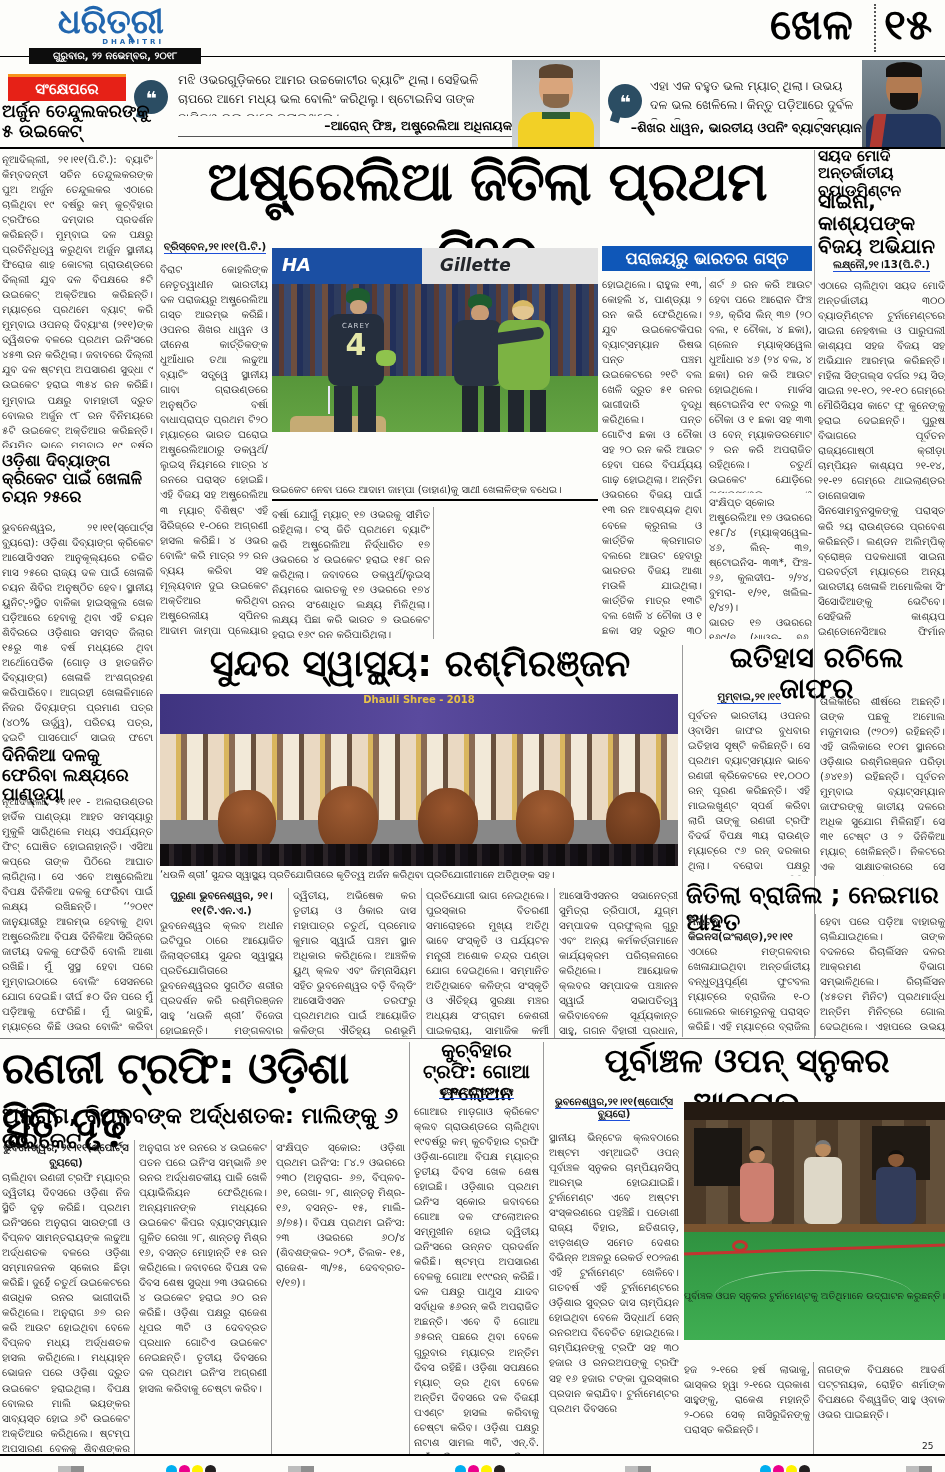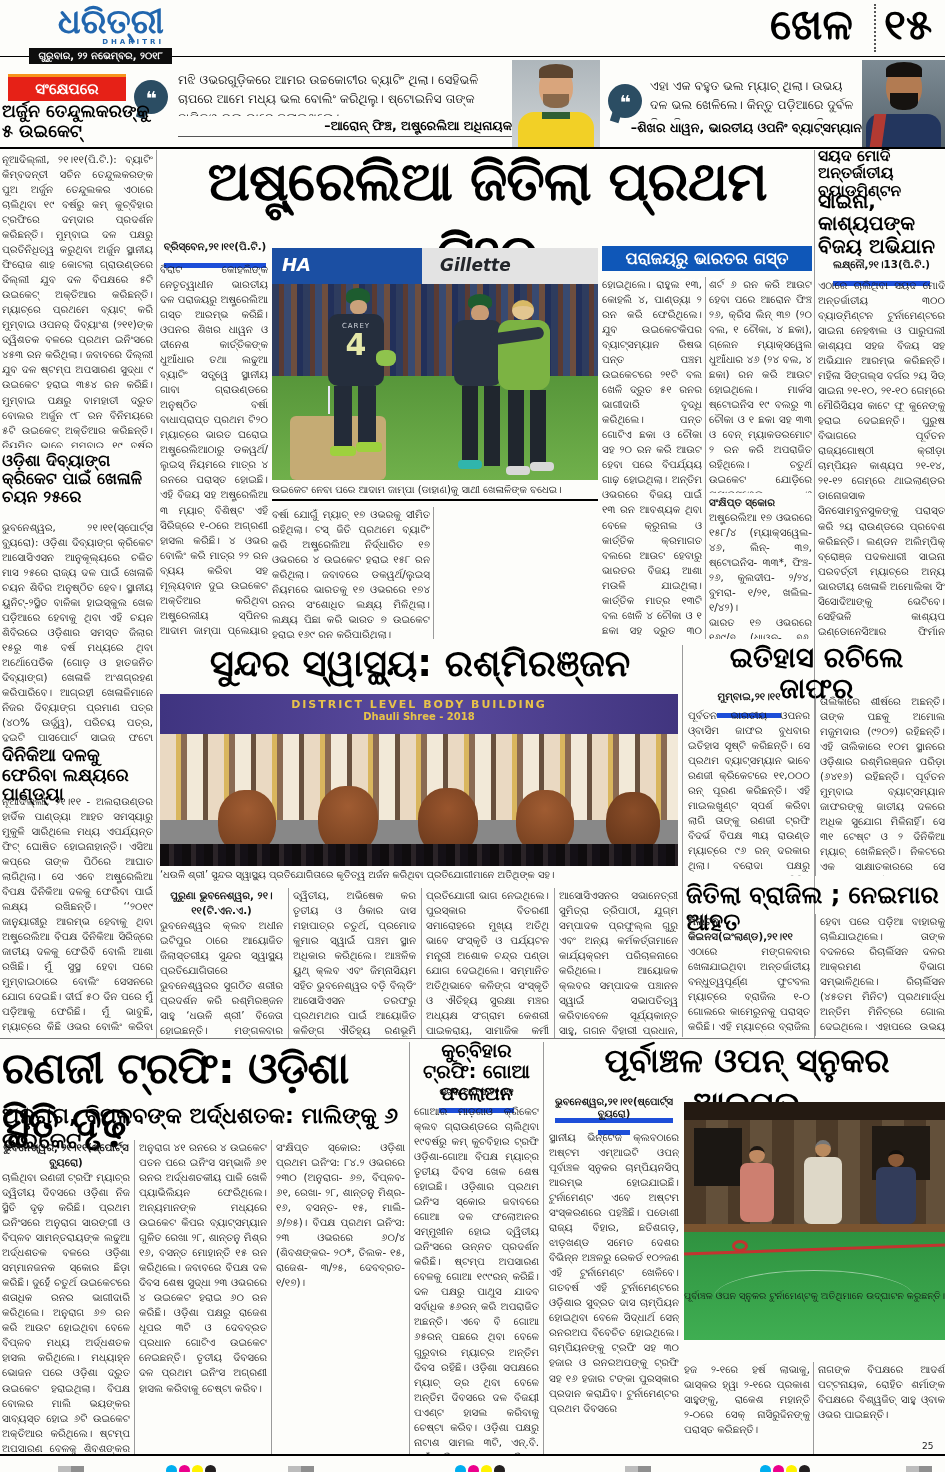--- a/index.html
+++ b/index.html
@@ -4,48 +4,48 @@
 <style>
   *{box-sizing:border-box;margin:0;padding:0}
   html,body{background:#e8e8e4}
   #page{position:relative;width:945px;height:1472px;background:#fdfdfa;margin:0 auto;
         font-family:"DejaVu Sans","Liberation Sans",sans-serif;color:#131313;overflow:hidden}
   .abs{position:absolute}
   .col{position:absolute;overflow:hidden;text-align:justify;font-size:10.3px;line-height:1.46;color:#161616}
   .col .dl-inline{font-weight:bold}
   .head{position:absolute;font-weight:800;color:#000;line-height:1.12}
   .dl{position:absolute;font-weight:bold;font-size:10.3px;text-align:center}
-  .dl span{border-bottom:5px solid #1d4ed8;padding-bottom:11px}
+  .dl span{border-bottom:1px solid #1d4ed8;padding-bottom:1px}
   .vr{position:absolute;width:1px;background:#9a9a9a}
   .hrline{position:absolute;background:#000}
   .caption{position:absolute;font-size:10px;font-weight:normal;overflow:hidden;line-height:1.3}
   .photo{position:absolute;overflow:hidden;background:#888}
   .dot{width:11px;height:11px;border-radius:50%;display:inline-block;margin-right:2px}
   .graypair{position:absolute;top:1461px;height:10px;width:26px}
   .graypair i{display:inline-block;width:13px;height:10px}
   .cmyk{position:absolute;top:1461px;height:11px}
   .qicon{position:absolute;width:34px;height:34px;border-radius:50%;background:#2b4d63;color:#fff;
          font-size:19px;font-weight:bold;text-align:center;line-height:36px}
   .qicon:after{content:"";position:absolute;left:3px;bottom:-4px;width:9px;height:9px;background:#2b4d63;
          transform:rotate(18deg)}
   .qtext{position:absolute;font-size:12.4px;line-height:1.55;color:#101010;overflow:hidden}
   .qattr{position:absolute;font-size:12.6px;font-weight:bold;text-align:right;color:#000}
-  .scorehead{font-weight:bold}
+  .scorehead{font-weight:normal}
 </style>
 </head>
 <body>
 
 <div id="page">
 
   <div class="abs" style="left:44px;top:4px;width:120px;text-align:right">
     <div style="font-size:34px;font-weight:800;color:#2166ae;line-height:1">ଧରିତ୍ରୀ</div>
     <div style="font-size:7px;font-weight:bold;letter-spacing:3px;color:#2166ae">DHARITRI</div>
   </div>
   <div class="hrline" style="left:0;top:56px;width:945px;height:1px"></div>
-  <div class="abs" style="left:29px;top:48px;width:143px;height:16px;background:#0d0d0d;color:#fff;font-size:10px;font-weight:bold;text-align:center;line-height:16px">ଗୁରୁବାର, ୨୨ ନଭେମ୍ବର, ୨୦୧୮</div>
+  <div class="abs" style="left:29px;top:48px;width:172px;height:16px;background:#0d0d0d;color:#fff;font-size:10px;font-weight:bold;text-align:center;line-height:16px">ଗୁରୁବାର, ୨୨ ନଭେମ୍ବର, ୨୦୧୮</div>
   <div class="abs" style="left:770px;top:0;font-size:42px;font-weight:800;color:#000">ଖେଳ</div>
   <div class="abs" style="left:874px;top:4px;height:48px;border-left:2px dotted #555"></div>
   <div class="abs" style="left:884px;top:0;font-size:42px;font-weight:800;color:#000">୧୫</div>
 
   <div class="abs" style="left:8px;top:74px;width:118px;height:27px;background:#e62117;border-top:3px solid #f7941d;color:#fff;font-size:15px;font-weight:800;text-align:center;line-height:24px">ସଂକ୍ଷେପରେ</div>
 
   <div class="qicon" style="left:134px;top:80px">❝</div>
   <div class="qtext" style="left:178px;top:70px;width:334px;height:46px">ମଝି ଓଭରଗୁଡ଼ିକରେ ଆମର ଉଚ୍ଚକୋଟୀର ବ୍ୟାଟିଂ ଥିଲା। ସେହିଭଳି ଚାପରେ ଆମେ ମଧ୍ୟ ଭଲ ବୋଲିଂ କରିଥିଲୁ। ଷ୍ଟୋଇନିସ ତାଙ୍କ ଦାୟିତ୍ୱ ଭଲ ଭାବେ ତୁଲାଇଥିଲେ।</div>
   <div class="qattr" style="left:178px;top:118px;width:334px">–ଆରୋନ୍ ଫିଞ୍ଚ, ଅଷ୍ଟ୍ରେଲିଆ ଅଧିନାୟକ</div>
   <div class="hrline" style="left:178px;top:136px;width:420px;height:1px;background:#555"></div>
@@ -80,21 +80,21 @@
 
   <div class="head" style="left:2px;top:746px;width:152px;font-size:17.5px">ଦିନିକିଆ ଦଳକୁ ଫେରିବା ଲକ୍ଷ୍ୟରେ ପାଣ୍ଡ୍ୟା</div>
   <div class="col" style="left:2px;top:794px;width:151px;height:242px">ନୂଆଦିଲ୍ଲୀ, ୨୧।୧୧ - ଅଲରାଉଣ୍ଡର ହାର୍ଦିକ ପାଣ୍ଡ୍ୟା ଆହତ ସମସ୍ୟାରୁ ମୁକୁଳି ସାରିଥିଲେ ମଧ୍ୟ ଏପର୍ଯ୍ୟନ୍ତ ଫିଟ୍ ଘୋଷିତ ହୋଇନାହାନ୍ତି। ଏସିଆ କପ୍‌ରେ ତାଙ୍କ ପିଠିରେ ଆଘାତ ଲାଗିଥିଲା। ସେ ଏବେ ଅଷ୍ଟ୍ରେଲିଆ ବିପକ୍ଷ ଦିନିକିଆ ଦଳକୁ ଫେରିବା ପାଇଁ ଲକ୍ଷ୍ୟ ରଖିଛନ୍ତି। ‘‘୨୦୧୯ ଜାନୁୟାରୀରୁ ଆରମ୍ଭ ହେବାକୁ ଥିବା ଅଷ୍ଟ୍ରେଲିଆ ବିପକ୍ଷ ଦିନିକିଆ ସିରିଜ୍‌ରେ ଜାତୀୟ ଦଳକୁ ଫେରିବି ବୋଲି ଆଶା ରଖିଛି। ମୁଁ ସୁସ୍ଥ ହେବା ପରେ ମୁମ୍ବାଇଠାରେ ବୋଲିଂ ସେସନରେ ଯୋଗ ଦେଇଛି। ଦୀର୍ଘ ୫୦ ଦିନ ପରେ ମୁଁ ପଡ଼ିଆକୁ ଫେରିଛି। ମୁଁ ଭାବୁଛି, ମ୍ୟାଚ୍‌ରେ କିଛି ଓଭର ବୋଲିଂ କରିବା ପରେ ଉଚିତ ପ୍ରଦର୍ଶନ କରିପାରିବି’’ ବୋଲି ମଙ୍ଗଳବାର ଏକ ଉତ୍ସବରେ ଯୋଗଦେବା ପରେ ସେ କହିଛନ୍ତି।</div>
 
   <div class="vr" style="left:156px;top:150px;height:888px"></div>
 
   <div class="head" style="left:162px;top:146px;width:650px;font-size:54px;letter-spacing:-1px;text-align:center;line-height:1.35">ଅଷ୍ଟ୍ରେଲିଆ ଜିତିଲା ପ୍ରଥମ ଟି୨୦</div>
   <div class="dl" style="left:160px;top:240px;width:110px"><span>ବ୍ରିସ୍ବେନ,୨୧।୧୧(ପି.ଟି.)</span></div>
   <div class="col" style="left:160px;top:262px;width:108px;height:378px">ବିରାଟ କୋହଲିଙ୍କ ନେତୃତ୍ୱାଧୀନ ଭାରତୀୟ ଦଳ ପରାଜୟରୁ ଅଷ୍ଟ୍ରେଲିଆ ଗସ୍ତ ଆରମ୍ଭ କରିଛି। ଓପନର ଶିଖର ଧାୱନ ଓ ଦୀନେଶ କାର୍ତ୍ତିକଙ୍କ ଧୁଆଁଧାର ତଥା ଲଢୁଆ ବ୍ୟାଟିଂ ସତ୍ତ୍ୱେ ସ୍ଥାନୀୟ ଗାବା ଗ୍ରାଉଣ୍ଡରେ ଅନୁଷ୍ଠିତ ବର୍ଷା ବାଧାପ୍ରାପ୍ତ ପ୍ରଥମ ଟି୨୦ ମ୍ୟାଚ୍‌ରେ ଭାରତ ଘରୋଇ ଅଷ୍ଟ୍ରେଲିଆଠାରୁ ଡକୱର୍ଥ/ଲୁଇସ୍ ନିୟମରେ ମାତ୍ର ୪ ରନରେ ପରାସ୍ତ ହୋଇଛି। ଏହି ବିଜୟ ସହ ଅଷ୍ଟ୍ରେଲିଆ ୩ ମ୍ୟାଚ୍ ବିଶିଷ୍ଟ ଏହି ସିରିଜ୍‌ରେ ୧-୦ରେ ଅଗ୍ରଣୀ ହାସଲ କରିଛି। ୪ ଓଭର ବୋଲିଂ କରି ମାତ୍ର ୨୨ ରନ ବ୍ୟୟ କରିବା ସହ ମୂଲ୍ୟବାନ ଦୁଇ ଉଇକେଟ ଅକ୍ତିଆର କରିଥିବା ଅଷ୍ଟ୍ରେଲୀୟ ସ୍ପିନର ଆଦାମ ଜାମ୍ପା ପ୍ଲେୟାର ଅଫ୍ ଦି ମ୍ୟାଚ୍ ବିବେଚିତ ହୋଇଛନ୍ତି। ଦ୍ୱିତୀୟ ଟି୨୦ ମ୍ୟାଚ୍ ଶୁକ୍ରବାର ଖେଳାଯିବ।</div>
 
-  <div class="photo" style="left:272px;top:248px;width:326px;height:232px">
+  <div class="photo" style="left:272px;top:248px;width:326px;height:184px">
     <div class="abs" style="left:0;top:0;width:150px;height:36px;background:#1b4fa3;color:#fff;font-weight:800;font-size:18px;font-style:italic;padding:6px 0 0 10px">HA</div>
     <div class="abs" style="left:150px;top:0;width:176px;height:36px;background:#e3e3e3;color:#23262b;font-weight:800;font-size:17px;font-style:italic;padding:7px 0 0 18px">Gillette</div>
     <div class="abs" style="left:0;top:36px;width:326px;height:94px;background:repeating-linear-gradient(90deg,#2e3c5e 0 7px,#5a3b33 7px 12px,#384a71 12px 19px,#6e4e3e 19px 25px,#22305a 25px 31px)"></div>
     <div class="abs" style="left:0;top:128px;width:326px;height:104px;background:linear-gradient(#57963a,#70b04b)"></div>
     <div class="abs" style="left:18px;top:168px;width:96px;height:64px;background:#c5ab74;border-radius:6px"></div>
     <div class="abs" style="left:56px;top:138px;width:2px;height:28px;background:#e8e8f4"></div>
     <div class="abs" style="left:62px;top:138px;width:2px;height:28px;background:#e8e8f4"></div>
     <div class="abs" style="left:68px;top:138px;width:2px;height:28px;background:#e8e8f4"></div>
 
     <div class="abs" style="left:40px;top:40px;width:86px;height:190px">
@@ -145,21 +145,20 @@
   <div class="vr" style="left:814px;top:150px;height:888px"></div>
 
   <div class="head" style="left:818px;top:190px;width:127px;font-size:20px">ସାଇନା, କାଶ୍ୟପଙ୍କ ବିଜୟ ଅଭିଯାନ</div>
   <div class="head" style="left:818px;top:148px;width:127px;font-size:15.5px;font-weight:bold">ସୟଦ ମୋଦି ଅନ୍ତର୍ଜାତୀୟ ବ୍ୟାଡ୍‌ମିଣ୍ଟନ</div>
   <div class="dl" style="left:818px;top:258px;width:127px"><span>ଲକ୍ଷ୍ନୌ,୨୧।13(ପି.ଟି.)</span></div>
   <div class="col" style="left:818px;top:278px;width:127px;height:360px">ଏଠାରେ ଚାଲିଥିବା ସୟଦ ମୋଦି ଅନ୍ତର୍ଜାତୀୟ ୩୦୦ ବ୍ୟାଡ୍‌ମିଣ୍ଟନ ଟୁର୍ନାମେଣ୍ଟରେ ସାଇନା ନେହଵାଲ ଓ ପାରୁପଲୀ କାଶ୍ୟପ ସହଜ ବିଜୟ ସହ ଅଭିଯାନ ଆରମ୍ଭ କରିଛନ୍ତି। ମହିଳା ସିଙ୍ଗଲ୍ସ ବର୍ଗର ୨ୟ ସିଡ୍ ସାଇନା ୨୧-୧୦, ୨୧-୧୦ ଗେମ୍‌ରେ ମୌରିସିୟସ କାଟେ ଫୂ କୁନେଙ୍କୁ ହରାଇ ଦେଇଛନ୍ତି। ପୁରୁଷ ବିଭାଗରେ ପୂର୍ବତନ ରାଜ୍ୟଗୋଷ୍ଠୀ କ୍ରୀଡ଼ା ଚାମ୍ପିୟନ କାଶ୍ୟପ ୨୧-୧୪, ୨୧-୧୨ ଗେମ୍‌ରେ ଥାଇଲାଣ୍ଡର ଡାନୋଜସାକ ସିନସୋମବୁନସୁକଙ୍କୁ ପରାସ୍ତ କରି ୨ୟ ରାଉଣ୍ଡରେ ପ୍ରବେଶ କରିଛନ୍ତି। ଲଣ୍ଡନ ଅଲିମ୍ପିକ୍ ବ୍ରୋଞ୍ଜ ପଦକଧାରୀ ସାଇନା ପରବର୍ତ୍ତୀ ମ୍ୟାଚ୍‌ରେ ଅନ୍ୟ ଭାରତୀୟ ଖେଳାଳି ଅମୋଲିକା ସିଂ ସିସୋଦିଆଙ୍କୁ ଭେଟିବେ। ସେହିଭଳି କାଶ୍ୟପ ଇଣ୍ଡୋନେସିଆର ଫିର୍ମାନ ଅବଦୁଲ ଖୋଲିକଙ୍କ ସହ ମୁକାବିଲା କରିବେ। ଅନ୍ୟପକ୍ଷରେ ମିକ୍ସଡ୍ ଡବଲ୍ସ ବର୍ଗର ଡିଫେଣ୍ଡିଂ ଚାମ୍ପିୟନ ପ୍ରଣବ ଜେରି ଚୋପ୍ରା ଓ ଏନ୍. ସିକି ରେଡ୍ଡୀଙ୍କ ଯୋଡ଼ି ପରାଜୟ ସହ ପ୍ରଥମ ରାଉଣ୍ଡରୁ ବିଦାୟ ନେଇଛନ୍ତି। ଜେରି ଚୋପ୍ରା ଓ ଏନ୍. ସିକିଙ୍କ ଯୋଡ଼ି ୧୪-୨୧, ୧୧-୨୧ ଗେମ୍‌ରେ ଚାଇନାର ଚେନ ଜିଆଣ୍ଟି ଓ ଚୋଉ ଚାଙ୍ଗମିନଙ୍କଠାରୁ ପରାଜିତ ହୋଇଛନ୍ତି।</div>
 
   <div class="head" style="left:160px;top:640px;width:520px;font-size:37px;text-align:center;line-height:1.3">ସୁନ୍ଦର ସ୍ୱାସ୍ଥ୍ୟ: ରଶ୍ମିରଞ୍ଜନ ‘ଧଉଳି ଶ୍ରୀ’</div>
   <div class="photo" style="left:160px;top:694px;width:518px;height:172px">
     <div class="abs" style="left:0;top:0;width:518px;height:40px;background:linear-gradient(90deg,#3f3480,#5a4a9e,#41357f);color:#e8c34a;text-align:center">
-      <div style="font-size:11px;font-weight:800;letter-spacing:2px;margin-top:4px">DISTRICT LEVEL BODY BUILDING</div>
       <div style="font-size:10px;font-weight:bold">Dhauli Shree - 2018</div>
     </div>
     <div class="abs" style="left:0;top:40px;width:518px;height:86px;background:repeating-linear-gradient(90deg,#ead9c2 0 16px,#d9b65e 16px 21px,#8a6a52 21px 27px,#f2e9d8 27px 43px,#68503e 43px 48px)"></div>
     <div class="abs" style="left:58px;top:96px;width:58px;height:64px;border-radius:45%;background:radial-gradient(circle at 50% 30%,#a05c32,#6f3c1d)"></div>
     <div class="abs" style="left:158px;top:92px;width:60px;height:68px;border-radius:45%;background:radial-gradient(circle at 50% 30%,#a05c32,#6f3c1d)"></div>
     <div class="abs" style="left:258px;top:94px;width:60px;height:68px;border-radius:45%;background:radial-gradient(circle at 50% 30%,#99552d,#63351a)"></div>
     <div class="abs" style="left:356px;top:96px;width:58px;height:64px;border-radius:45%;background:radial-gradient(circle at 50% 30%,#a05c32,#6f3c1d)"></div>
     <div class="abs" style="left:446px;top:98px;width:54px;height:62px;border-radius:45%;background:radial-gradient(circle at 50% 30%,#8a4d28,#5d3117)"></div>
     <div class="abs" style="left:0;top:150px;width:518px;height:22px;background:repeating-linear-gradient(90deg,#0f0c0e 0 9px,#2a2327 9px 14px,#141016 14px 22px)"></div>
   </div>

